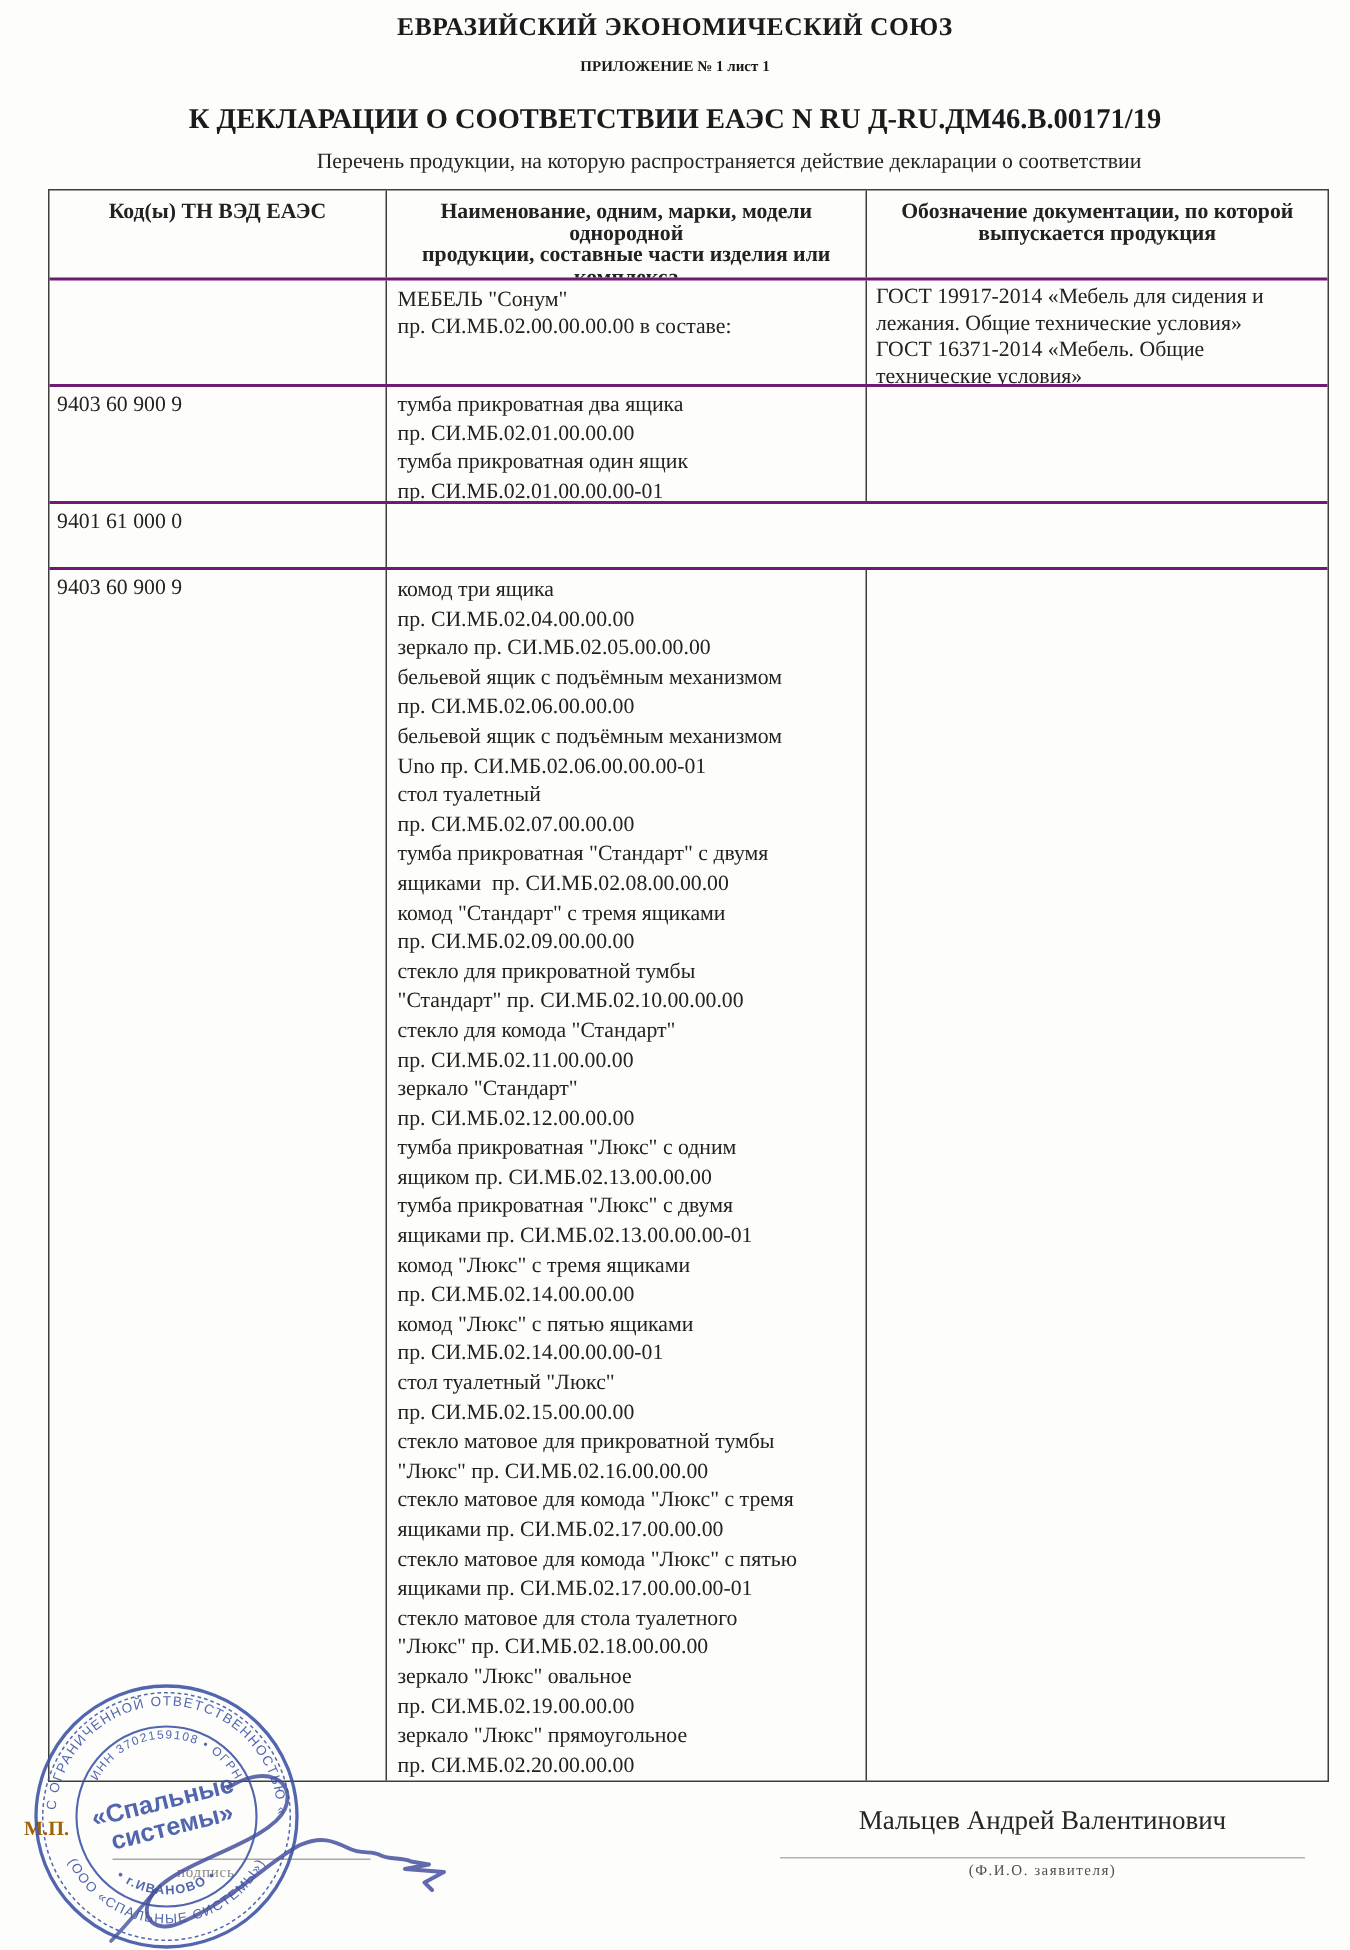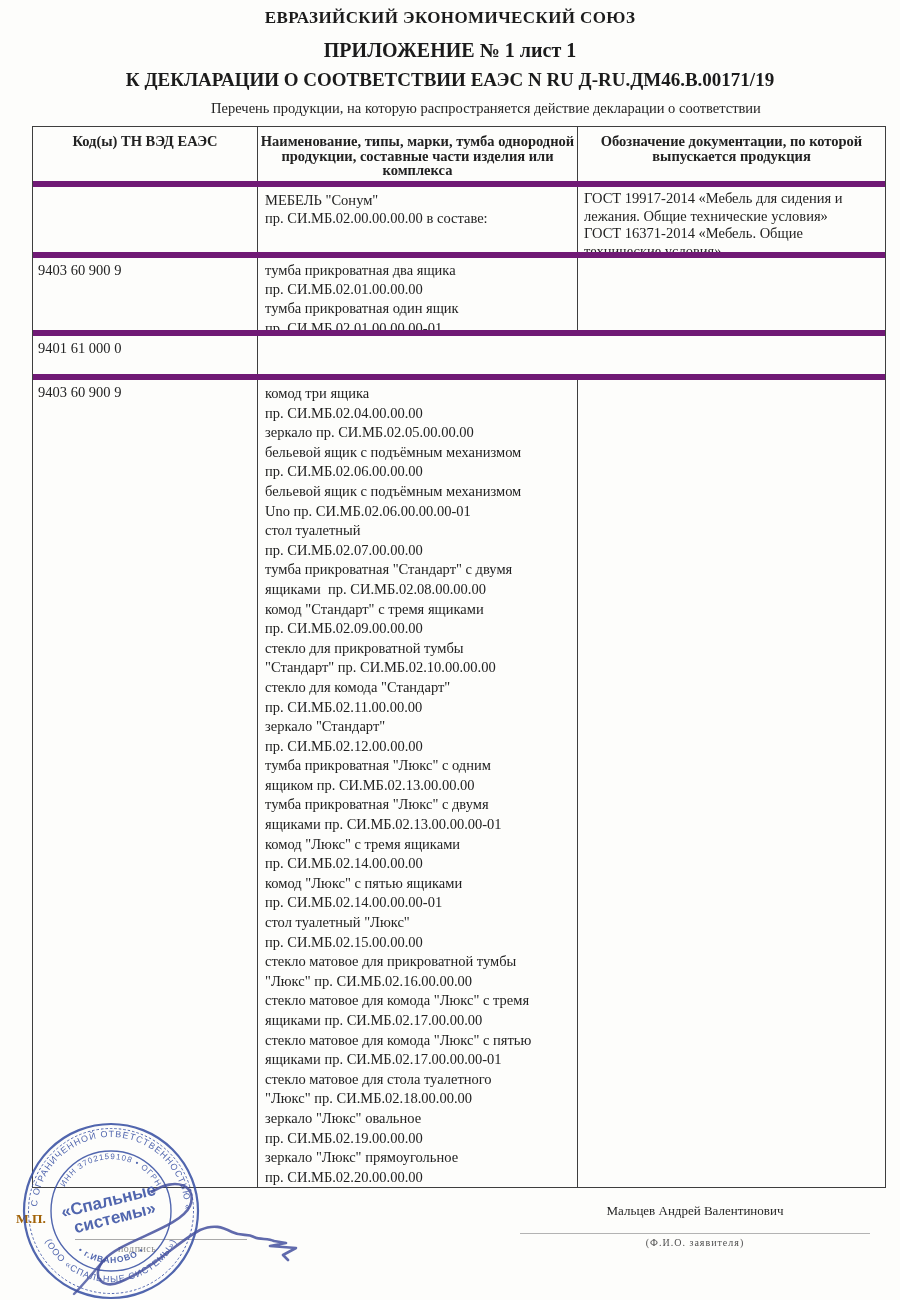--- a/index.html
+++ b/index.html
@@ -3,32 +3,32 @@
 <meta charset="utf-8">
 <style>
   html,body{margin:0;padding:0;}
   .page{
     position:relative; width:900px; height:1300px; overflow:hidden;
     background:#fdfdfb; color:#1e1e1e;
     font-family:"Liberation Serif", serif;
   }
   .title{position:absolute; left:0; width:900px; text-align:center; font-weight:bold; color:#1b1b1b;}
   .t1{top:8px;  font-size:17px; letter-spacing:.4px;}
-  .t2{top:39px; font-size:20px;}
+  .t2{top:39px; font-size:10px;}
   .t3{top:69px; font-size:19px;}
   .caption{position:absolute; top:100px; left:0; width:900px; text-align:center; font-size:14.5px; font-weight:normal; color:#242424;margin-left:36px;}
 
   .table{
     position:absolute; left:32px; top:126px; width:852px; height:1060px;
     border:1px solid #3e3e3e; box-sizing:content-box; background:transparent;
   }
   .trow{display:grid; grid-template-columns:225px 320px 307px; box-sizing:border-box;}
   .trow > div{box-sizing:border-box; border-right:1px solid #3e3e3e; overflow:hidden;}
   .trow > div:last-child{border-right:none;}
-  .trow{border-bottom:6px solid #701a75;}
+  .trow{border-bottom:2px solid #701a75;}
   .trow:last-child{border-bottom:none;}
   .h-row{height:60px; font-weight:bold; font-size:12px; line-height:14.5px; text-align:center;}
   .h-row > div{padding-top:7px;}
   .r0{height:71px;}
   .r1{height:78px;}
   .r2{height:44px;}
   .r3{height:807px;}
   .cell{font-size:14.5px; white-space:pre-wrap; color:#222;}
   .code-cell{padding:3px 2px 0 5px; line-height:19px;}
   .name-cell{padding:3px 2px 0 7px; line-height:19.4px;}
@@ -36,42 +36,42 @@
   .r0 .name-cell{line-height:18px; padding-top:4px;}
   .r0 .docs-cell{line-height:17.6px; padding-top:3px;}
   .r1 .cell{line-height:19.2px;}
   .r3 .name-cell{line-height:19.6px; padding-top:4px;}
 
   .mp-label{position:absolute; left:16px; top:1211px; font-size:13.5px; font-weight:bold; color:#a16207;}
   .sig-line{position:absolute; left:75px; top:1239px; width:172px; border-top:1px solid #a9a9a9;}
   .sig-caption{position:absolute; left:118px; top:1243px; font-size:10px; color:#8a8a8a; letter-spacing:.5px;}
 
   .applicant{position:absolute; left:520px; top:1203px; width:350px; text-align:center;}
-  .applicant-name{font-size:13px; color:#262626;}
+  .applicant-name{font-size:18px; color:#262626;}
   .applicant-line{margin-top:14px; border-top:1px solid #b3b3b3; height:0;}
   .applicant-caption{margin-top:3px; font-size:10px; color:#4f4f4f; letter-spacing:1px;}
 
   .stamp{position:absolute; left:20px; top:1120px; width:182px; height:182px; opacity:.88;}
   .stamp text{font-family:"Liberation Sans", sans-serif;}
   .sig-svg{position:absolute; left:40px; top:1178px; width:280px; height:122px;}
 </style>
 </head>
 <body>
 
 <div class="page">
 
   <div class="title t1">ЕВРАЗИЙСКИЙ ЭКОНОМИЧЕСКИЙ СОЮЗ</div>
   <div class="title t2">ПРИЛОЖЕНИЕ № 1 лист 1</div>
   <div class="title t3">К ДЕКЛАРАЦИИ О СООТВЕТСТВИИ ЕАЭС N RU Д-RU.ДМ46.В.00171/19</div>
   <div class="caption">Перечень продукции, на которую распространяется действие декларации о соответствии</div>
 
   <div class="table">
     <div class="trow h-row">
       <div class="cell">Код(ы) ТН ВЭД ЕАЭС</div>
-      <div class="cell">Наименование, типы, марки, тумба однородной
+      <div class="cell">Наименование, одним, марки, модели однородной
 продукции, составные части изделия или
 комплекса</div>
       <div class="cell">Обозначение документации, по которой
 выпускается продукция</div>
     </div>
     <div class="trow r0">
       <div class="cell code-cell"></div>
       <div class="cell name-cell">МЕБЕЛЬ "Сонум"
 пр. СИ.МБ.02.00.00.00.00 в составе:</div>
       <div class="cell docs-cell">ГОСТ 19917-2014 «Мебель для сидения и

